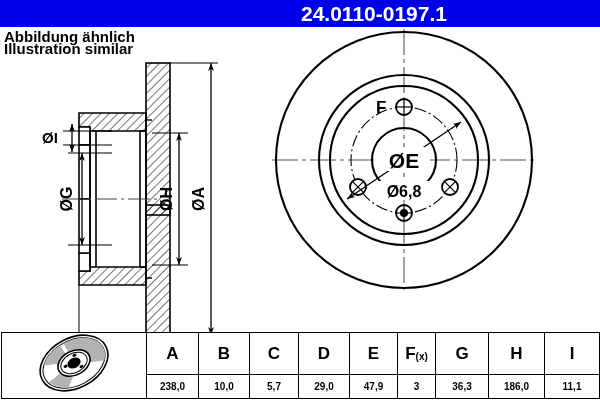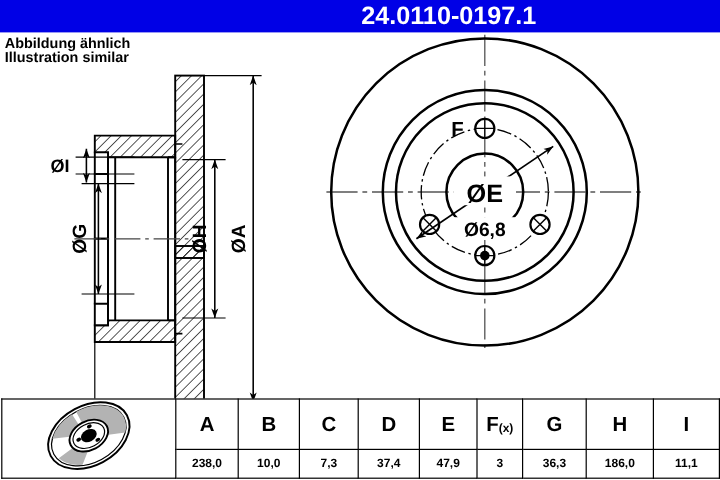--- a/index.html
+++ b/index.html
@@ -22,21 +22,21 @@
   .header .codes{
     display:flex;align-items:baseline;gap:26px;
     color:#ffffff;font-weight:bold;font-size:21px;
     letter-spacing:0px;
     transform:translateX(30px);
   }
 
   
   .note{
     position:absolute;left:4px;top:31px;
-    font-size:12px;font-weight:bold;color:#000;
+    font-size:15px;font-weight:bold;color:#000;
     line-height:11.5px;
   }
 
   
   .canvas{position:absolute;left:0;top:27px;width:600px;height:300px;}
   svg.draw{display:block;}
 
   
   .table-wrap{
     position:absolute;left:0px;top:332px;width:600px;height:66px;
@@ -266,22 +266,22 @@
         <td>D</td>
         <td>E</td>
         <td class="fx"><span>F</span><sub>(x)</sub></td>
         <td>G</td>
         <td>H</td>
         <td>I</td>
       </tr>
       <tr>
         <td>238,0</td>
         <td>10,0</td>
-        <td>7,3</td>
-        <td>37,4</td>
+        <td>5,7</td>
+        <td>29,0</td>
         <td>47,9</td>
         <td>3</td>
         <td>36,3</td>
         <td>186,0</td>
         <td>11,1</td>
       </tr>
     </tbody>
       </table>
   </div>
 

